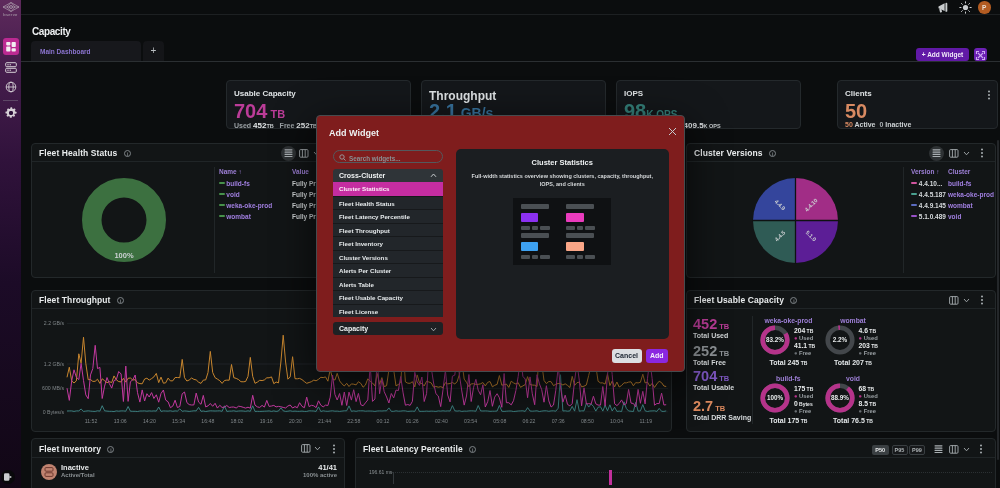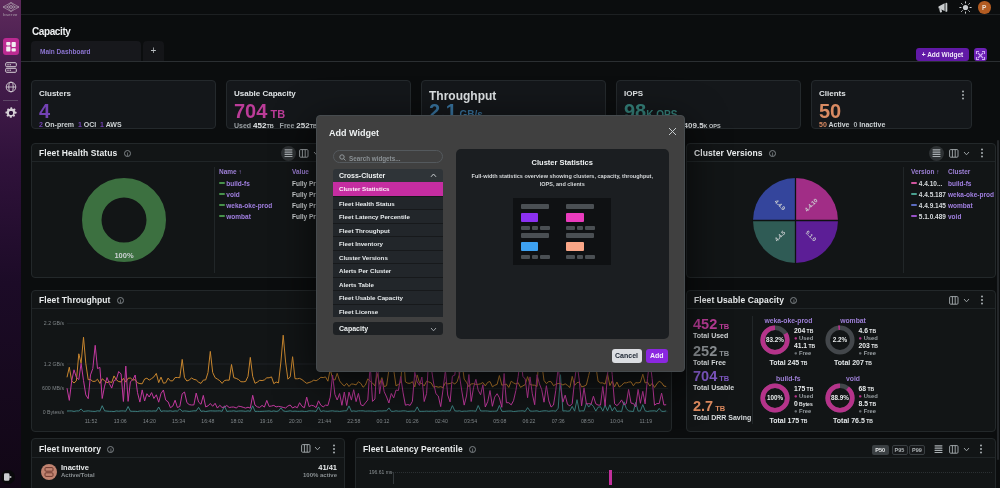--- a/index.html
+++ b/index.html
@@ -108,44 +108,39 @@
 <div class="abs" style="left:973.5px;top:48px;width:13px;height:13px;background:#6c21b4;border-radius:3px;">
   <svg width="13" height="13" viewBox="0 0 13 13">
     <g stroke="#cdaaf0" stroke-width="1.1" fill="none">
       <path d="M2.5 5 L2.5 2.5 L5 2.5 M8 2.5 L10.5 2.5 L10.5 5 M10.5 8 L10.5 10.5 L8 10.5 M5 10.5 L2.5 10.5 L2.5 8"></path>
       <line x1="4" y1="4" x2="9" y2="9"></line>
           <line x1="9" y1="4" x2="4" y2="9"></line>
     </g>
   </svg>
 </div>
 
-<div class="card" style="left:31px;top:79.5px;width:185px;height:49px;">
-  <div class="abs" style="left:7px;top:8.5px;font-size:8px;font-weight:700;color:#dfe3e5;">Clusters</div>
-  <div class="abs" style="left:7px;top:19px;font-size:20px;font-weight:700;color:#7342b4;">4</div>
-  <div class="abs" style="left:7px;top:40.5px;font-size:7px;font-weight:700;color:#ced3d5;"><span style="color:#7342b4;">2</span> On-prem&nbsp; <span style="color:#7342b4;">1</span> OCI&nbsp; <span style="color:#7342b4;">1</span> AWS</div>
-</div>
 
 <div class="card" style="left:226px;top:79.5px;width:185px;height:49px;">
   <div class="abs" style="left:7px;top:8.5px;font-size:8px;font-weight:700;color:#dfe3e5;">Usable Capacity</div>
   <div class="abs" style="left:7px;top:19px;font-size:20px;font-weight:700;color:#bb3c98;">704<span style="font-size:11px;"> TB</span></div>
   <div class="abs" style="left:7px;top:40.5px;font-size:7px;font-weight:700;color:#9aa0a4;">Used <span style="color:#e3e7e9;font-size:8px;">452</span><span style="color:#c4c9cb;font-size:5.5px;">TB</span>&nbsp;&nbsp; Free <span style="color:#e3e7e9;font-size:8px;">252</span><span style="color:#c4c9cb;font-size:5.5px;">TB</span></div>
 </div>
 
 <div class="card" style="left:421px;top:79.5px;width:185px;height:49px;">
   <div class="abs" style="left:7px;top:8.5px;font-size:12px;font-weight:700;color:#dfe3e5;">Throughput</div>
-  <div class="abs" style="left:7px;top:19px;font-size:20px;font-weight:700;color:#38749f;">2.1<span style="font-size:10px;"> GB/s</span></div>
+  <div class="abs" style="left:7px;top:19px;font-size:20px;font-weight:700;color:#38749f;">2.1<span style="font-size:14px;"> GB/s</span></div>
 </div>
 
 <div class="card" style="left:616px;top:79.5px;width:185px;height:49px;">
   <div class="abs" style="left:7px;top:8.5px;font-size:8px;font-weight:700;color:#dfe3e5;">IOPS</div>
   <div class="abs" style="left:7px;top:19px;font-size:20px;font-weight:700;color:#35827b;">98<span style="font-size:10px;">K OPS</span></div>
   <div class="abs" style="left:47.5px;top:40.5px;font-size:7px;font-weight:700;color:#9aa0a4;">Read <span style="color:#e3e7e9;font-size:8px;">409.5</span><span style="color:#c4c9cb;font-size:5.5px;">K OPS</span></div>
 </div>
 
-<div class="card" style="left:811px;top:79.5px;width:161px;height:49px;">
+<div class="card" style="left:837px;top:79.5px;width:161px;height:49px;">
   <div class="abs" style="left:7px;top:8.5px;font-size:8px;font-weight:700;color:#dfe3e5;">Clients</div>
   <svg class="abs" style="right:6px;top:9px;" width="4" height="10" viewBox="0 0 4 10">
         <circle cx="2" cy="1.4" r="1" fill="#aab0b3"></circle>
         <circle cx="2" cy="5" r="1" fill="#aab0b3"></circle>
         <circle cx="2" cy="8.6" r="1" fill="#aab0b3"></circle>
       </svg>
   <div class="abs" style="left:7px;top:19px;font-size:20px;font-weight:700;color:#d88a62;">50</div>
   <div class="abs" style="left:7px;top:40.5px;font-size:7px;font-weight:700;color:#ced3d5;"><span style="color:#d88a62;">50</span> Active&nbsp; <span style="color:#aab0b3;">0</span> Inactive</div>
 </div>
 
@@ -433,21 +428,21 @@
         <circle cx="2" cy="1.4" r="1" fill="#aab0b3"></circle>
         <circle cx="2" cy="5" r="1" fill="#aab0b3"></circle>
         <circle cx="2" cy="8.6" r="1" fill="#aab0b3"></circle>
       </svg>
   <div class="abs" style="left:13px;top:30px;font-size:5px;color:#8a9093;">196.61 ms</div>
   <div class="abs" style="left:36px;top:33px;width:600px;border-top:1px dotted #2b3033;"></div>
   <div class="abs" style="left:36.5px;top:33px;height:12px;border-left:1px solid #33383b;"></div>
   <div class="abs" style="left:253px;top:31px;width:2.5px;height:15px;background:#c2309c;"></div>
 </div>
 
-<div class="abs" style="left:316px;top:115px;width:369px;height:256.5px;background:#404040;border:1px solid #464b4e;border-radius:4px;box-shadow:0 10px 40px rgba(0,0,0,0.7);">
+<div class="abs" style="left:316px;top:115px;width:369px;height:256.5px;background:#7f1d1d;border:1px solid #464b4e;border-radius:4px;box-shadow:0 10px 40px rgba(0,0,0,0.7);">
   <div class="abs" style="left:12px;top:12px;font-size:9px;font-weight:700;color:#eef1f2;">Add Widget</div>
   <svg class="abs" style="left:351px;top:11px;" width="9" height="9" viewBox="0 0 9 9">
         <g stroke="#c6cbcd" stroke-width="1">
           <line x1="1" y1="1" x2="8" y2="8"></line>
           <line x1="8" y1="1" x2="1" y2="8"></line>
         </g>
       </svg>
 
   <div class="abs" style="left:16px;top:34px;width:110px;height:13px;border:1px solid #54595d;border-radius:7px;">
     <svg class="abs" style="left:5px;top:3px;" width="7" height="7" viewBox="0 0 7 7">

